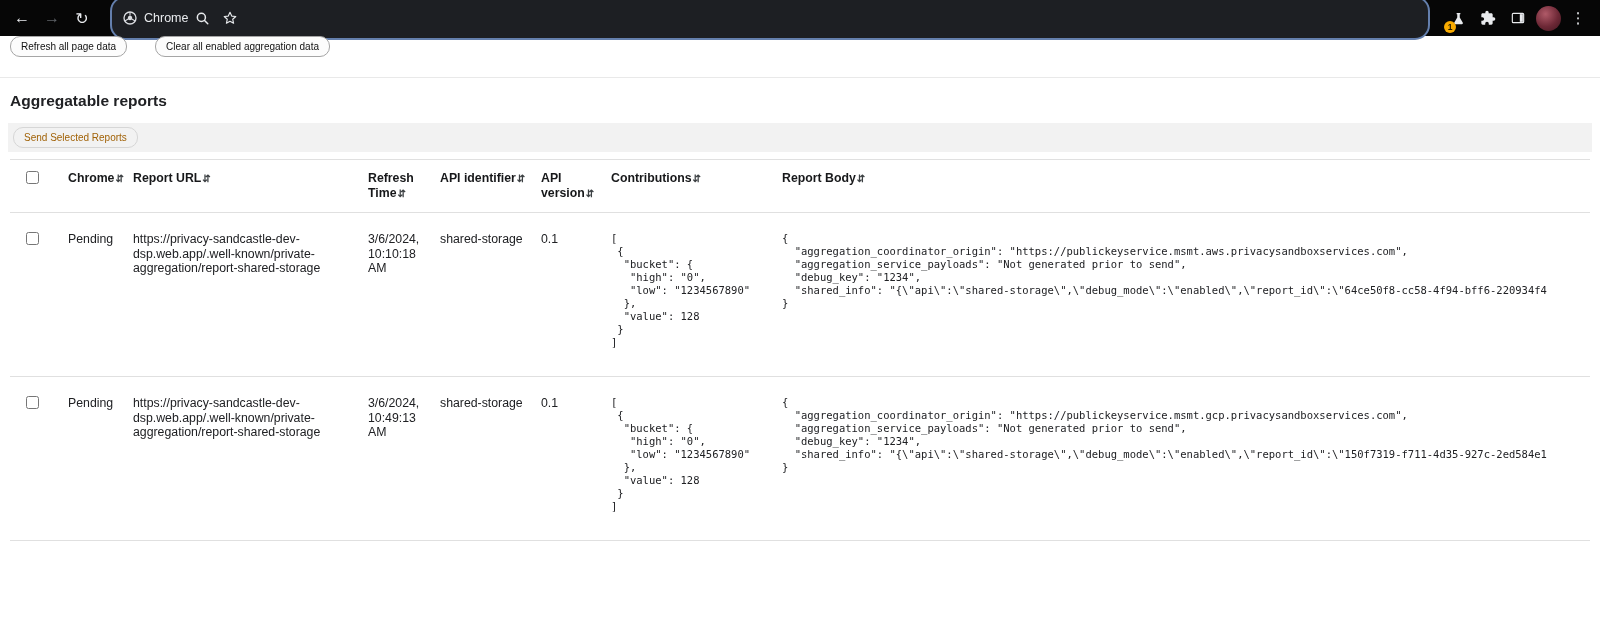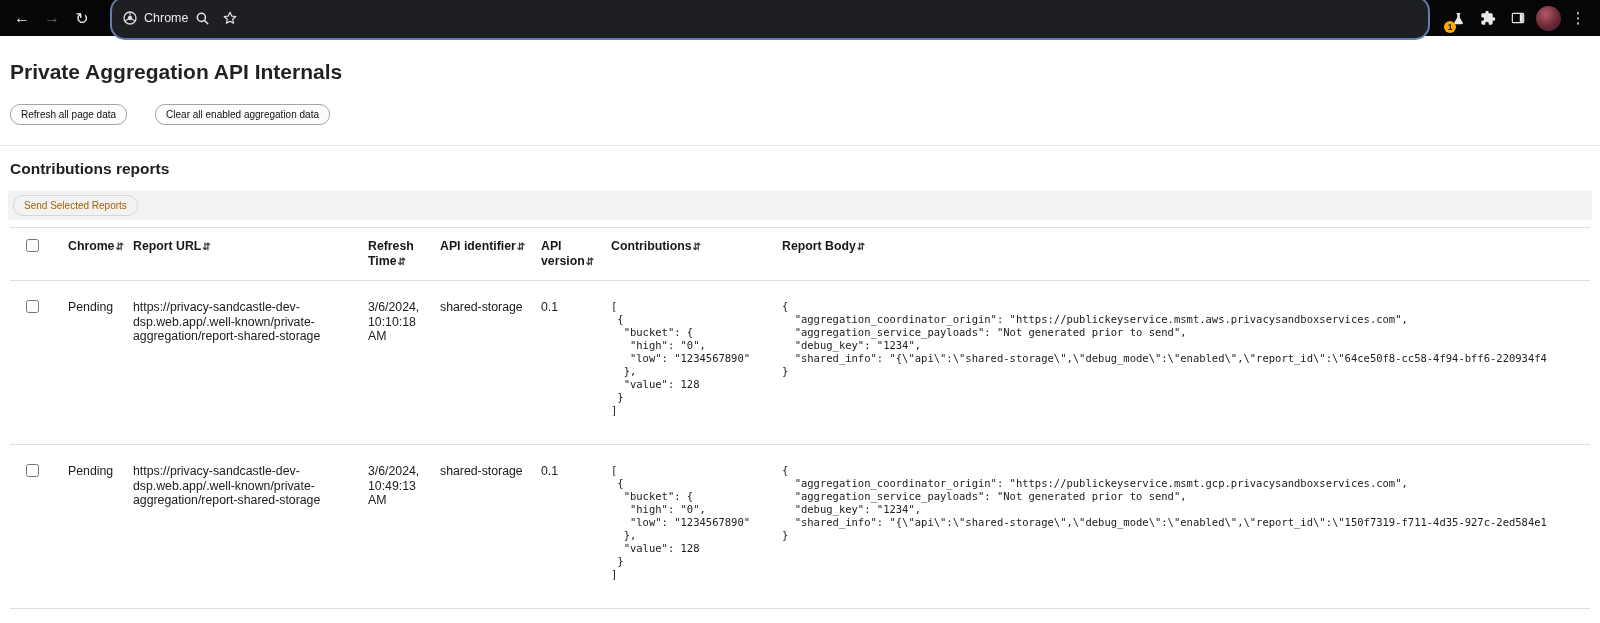--- a/index.html
+++ b/index.html
@@ -173,30 +173,29 @@
   </span>
   <span class="tb-btn" data-name="profile-button">
     <span class="avatar" data-name="avatar"></span>
   </span>
   <span class="tb-btn" data-name="menu-button">
     <span class="dots" data-name="three-dot-menu-icon">⋮</span>
   </span>
 </div>
 
 <div class="page" data-name="page-content">
-  <h1 data-name="page-title">Private Aggregation API Internals</h1>
 
   <div class="actions" data-name="page-actions">
     <button class="btn" data-name="refresh-all-button">Refresh all page data</button>
     <button class="btn" data-name="clear-all-button">Clear all enabled aggregation data</button>
   </div>
 
   <hr class="page-divider" data-name="divider">
 
-  <h2 data-name="section-heading">Contributions reports</h2>
+  <h2 data-name="section-heading">Aggregatable reports</h2>
 
   <div class="send-bar" data-name="reports-toolbar">
     <button class="btn disabled-btn" disabled="" data-name="send-selected-reports-button">Send Selected Reports</button>
   </div>
 
   <table class="reports" data-name="reports-table">
     <colgroup>
       <col style="width:58px">
         <col style="width:65px">
         <col style="width:235px">

